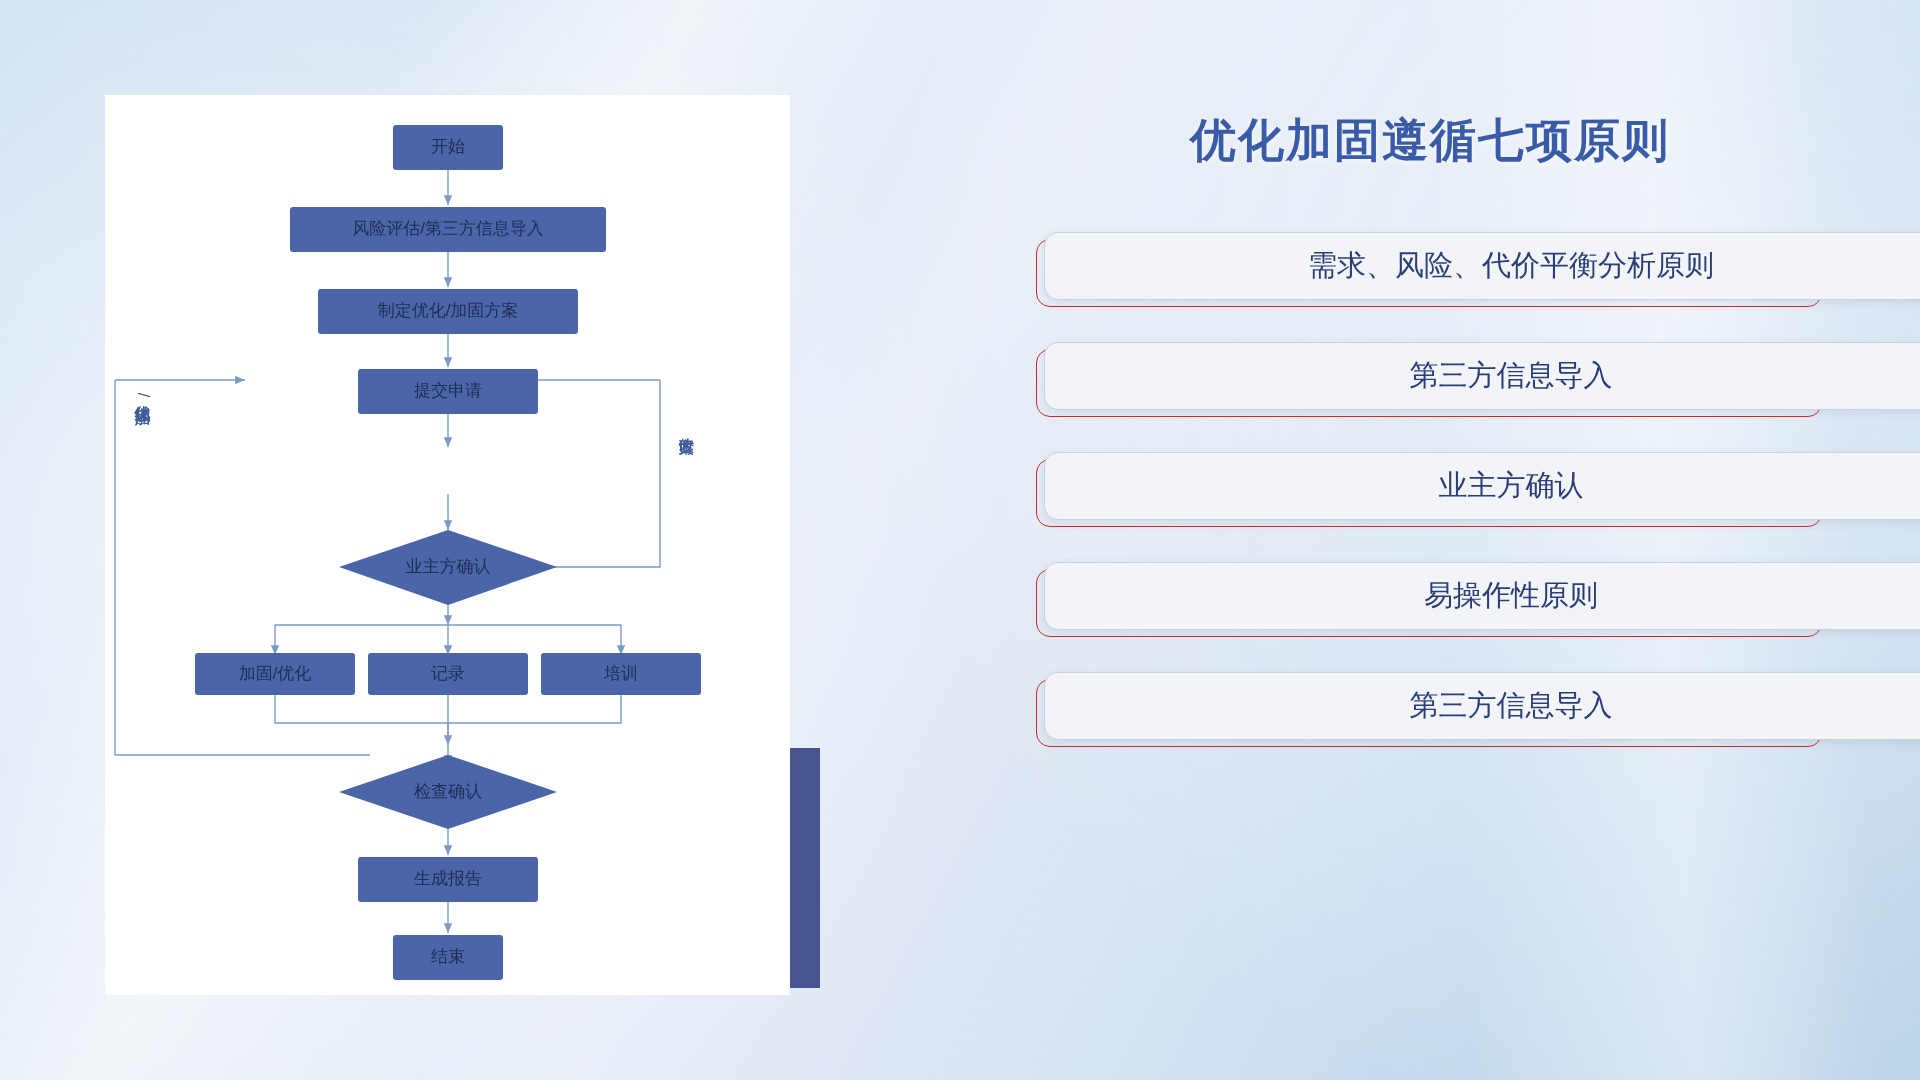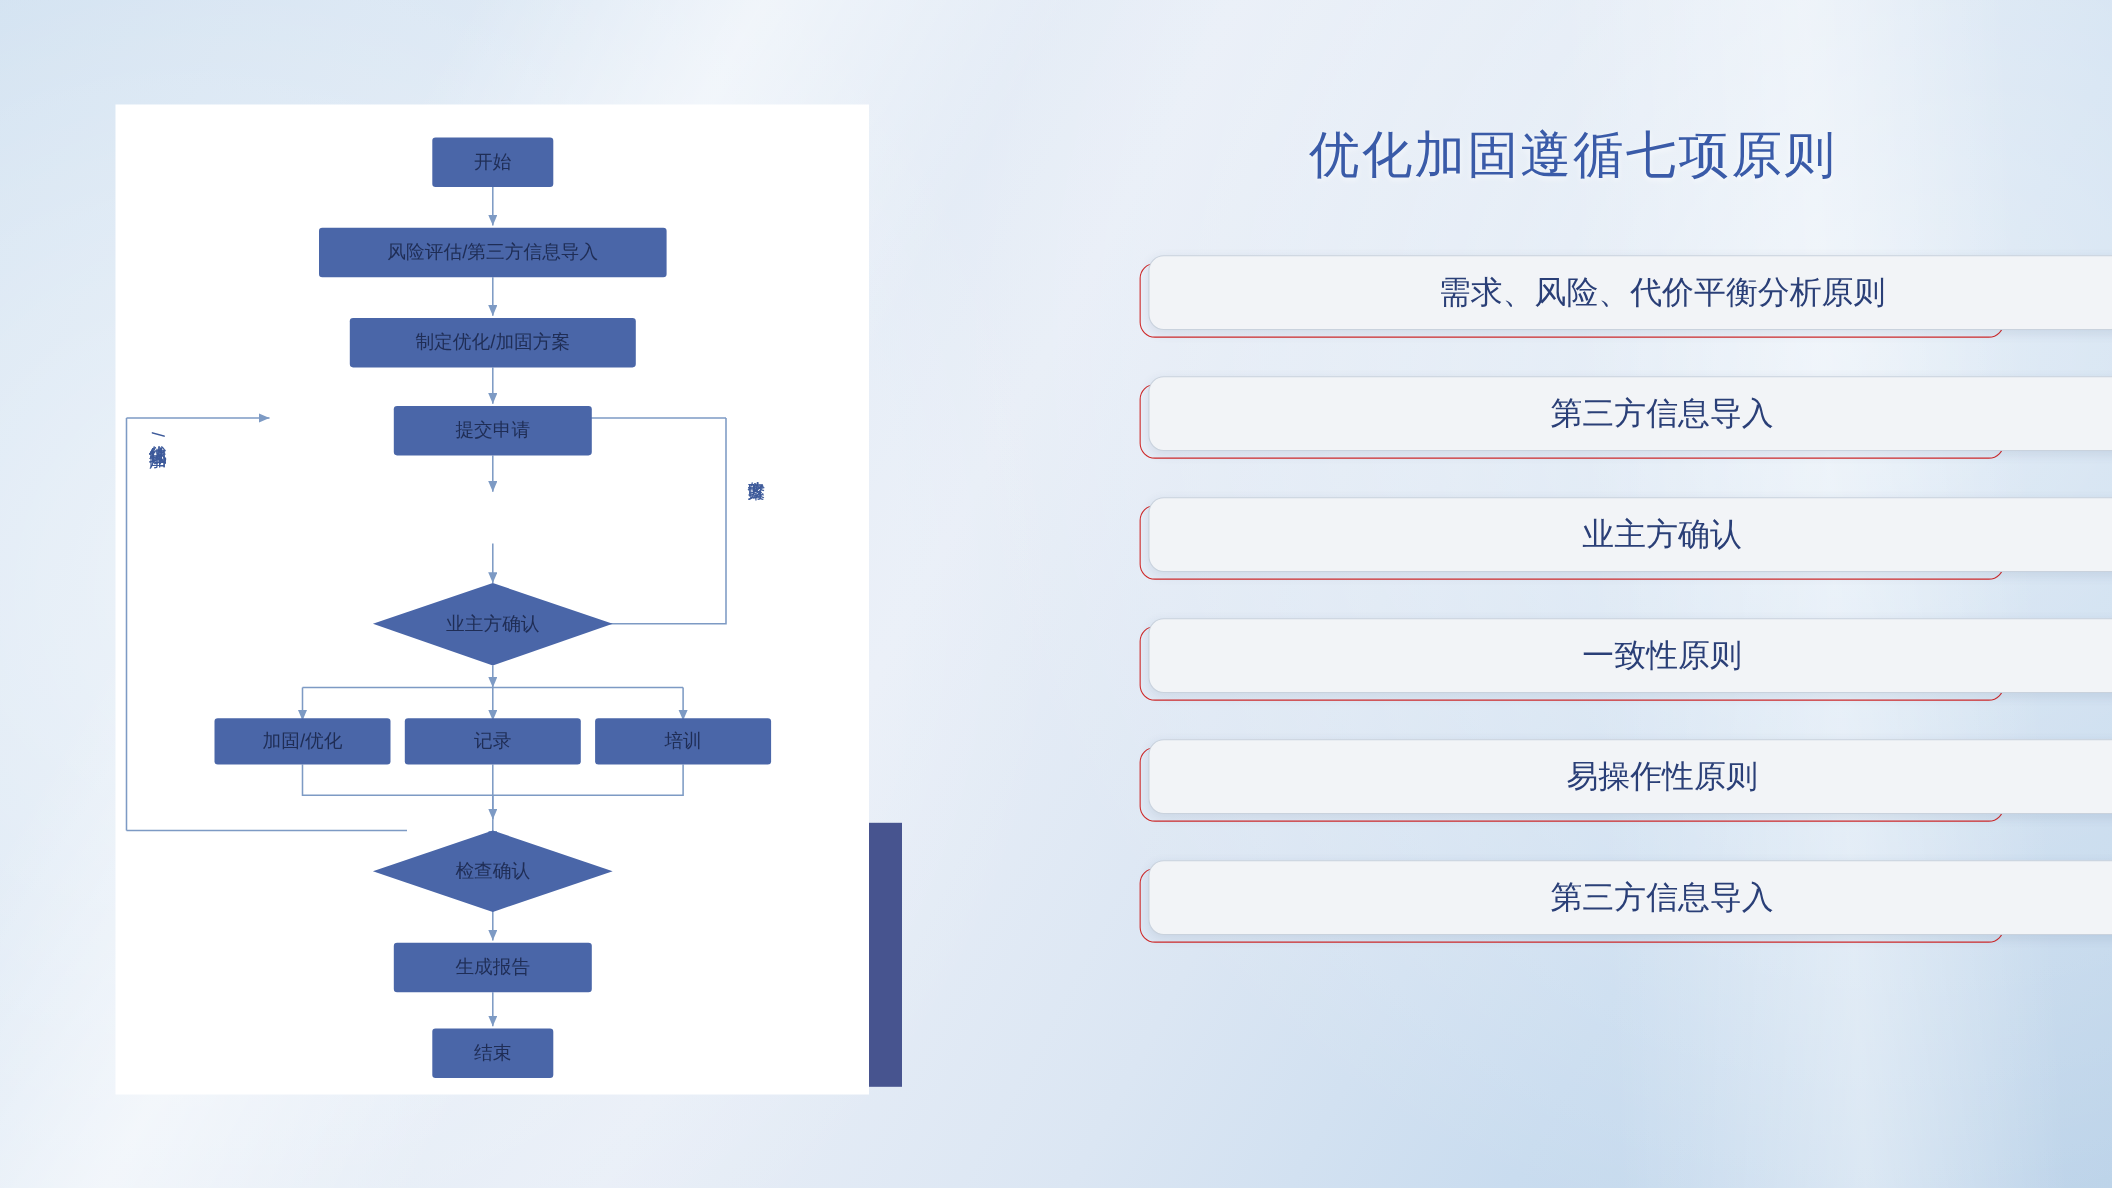--- a/index.html
+++ b/index.html
@@ -84,21 +84,21 @@
     height: 1080px;
     z-index: 3;
   }
   .title {
     position: absolute;
     left: 0;
     top: 110px;
     width: 820px;
     text-align: center;
     font-size: 46px;
-    font-weight: normal;
+    font-weight: bold;
     color: #3a5ba8;
     letter-spacing: 2px;
     text-shadow: 0 2px 6px rgba(255,255,255,0.7);
   }
   .pill-list {
     position: absolute;
     left: 16px;
     top: 232px;
     width: 800px;
   }
@@ -260,24 +260,20 @@
       <div class="pill-wrap">
         <div class="pill-accent"></div>
         <div class="pill">第三方信息导入</div>
       </div>
 
       <div class="pill-wrap">
         <div class="pill-accent"></div>
         <div class="pill">业主方确认</div>
       </div>
 
-      <div class="pill-wrap">
-        <div class="pill-accent"></div>
-        <div class="pill">一致性原则</div>
-      </div>
 
       <div class="pill-wrap">
         <div class="pill-accent"></div>
         <div class="pill">易操作性原则</div>
       </div>
 
       <div class="pill-wrap">
         <div class="pill-accent"></div>
         <div class="pill">第三方信息导入</div>
       </div>

